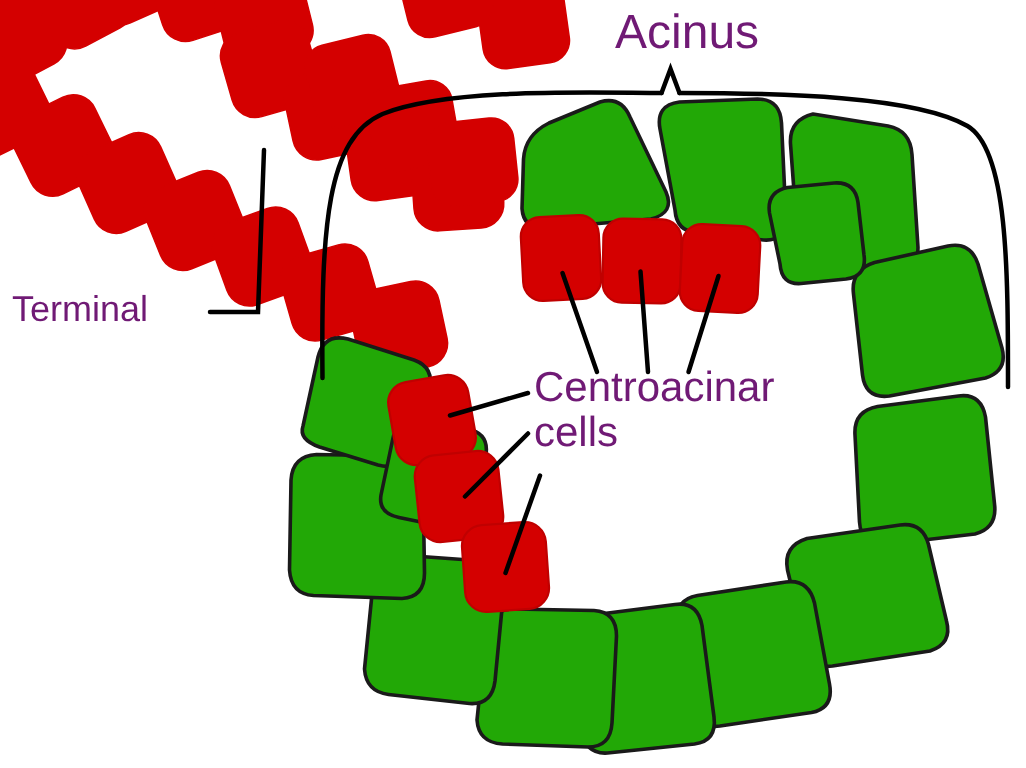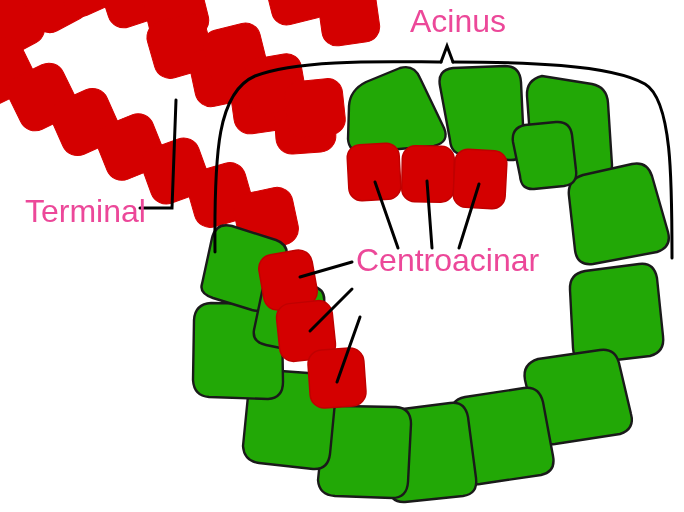--- a/index.html
+++ b/index.html
@@ -17,40 +17,40 @@
   }
   #diagram {
     position: absolute;
     left: 0;
     top: 0;
     width: 684px;
     height: 512px;
   }
   .lbl {
     position: absolute;
-    color: #ec4899;
+    color: #701a75;
     font-family: "Liberation Sans", "DejaVu Sans", sans-serif;
     font-weight: 400;
     white-space: pre;
     line-height: 1.08;
   }
   #label-acinus {
     left: 410px;
     top: 4px;
     font-size: 32px;
   }
   #label-terminal-duct {
-    left: 25px;
+    left: 8px;
     top: 194px;
-    font-size: 32px;
+    font-size: 24px;
   }
   #label-centroacinar-cells {
     left: 356px;
     top: 243px;
-    font-size: 32px;
+    font-size: 28px;
   }
 </style>
 </head>
 <body>
 
 <div id="canvas">
 
   <svg id="diagram" viewBox="0 0 684 512">
 
     <g fill="#d40000" stroke="#d40000" stroke-width="1">
@@ -122,15 +122,15 @@
       <path d="M 310,331 L 352,289"></path>
       <path d="M 337,382 L 360,317"></path>
     </g>
 
   </svg>
 
   <div class="lbl" id="label-acinus"><span>Acinus</span></div>
 
   <div class="lbl" id="label-terminal-duct"><div>Terminal</div></div>
 
-  <div class="lbl" id="label-centroacinar-cells"><div>Centroacinar</div></div>
+  <div class="lbl" id="label-centroacinar-cells"><div>Centroacinar</div><div>cells</div></div>
 
 </div>
 
 </body></html>

